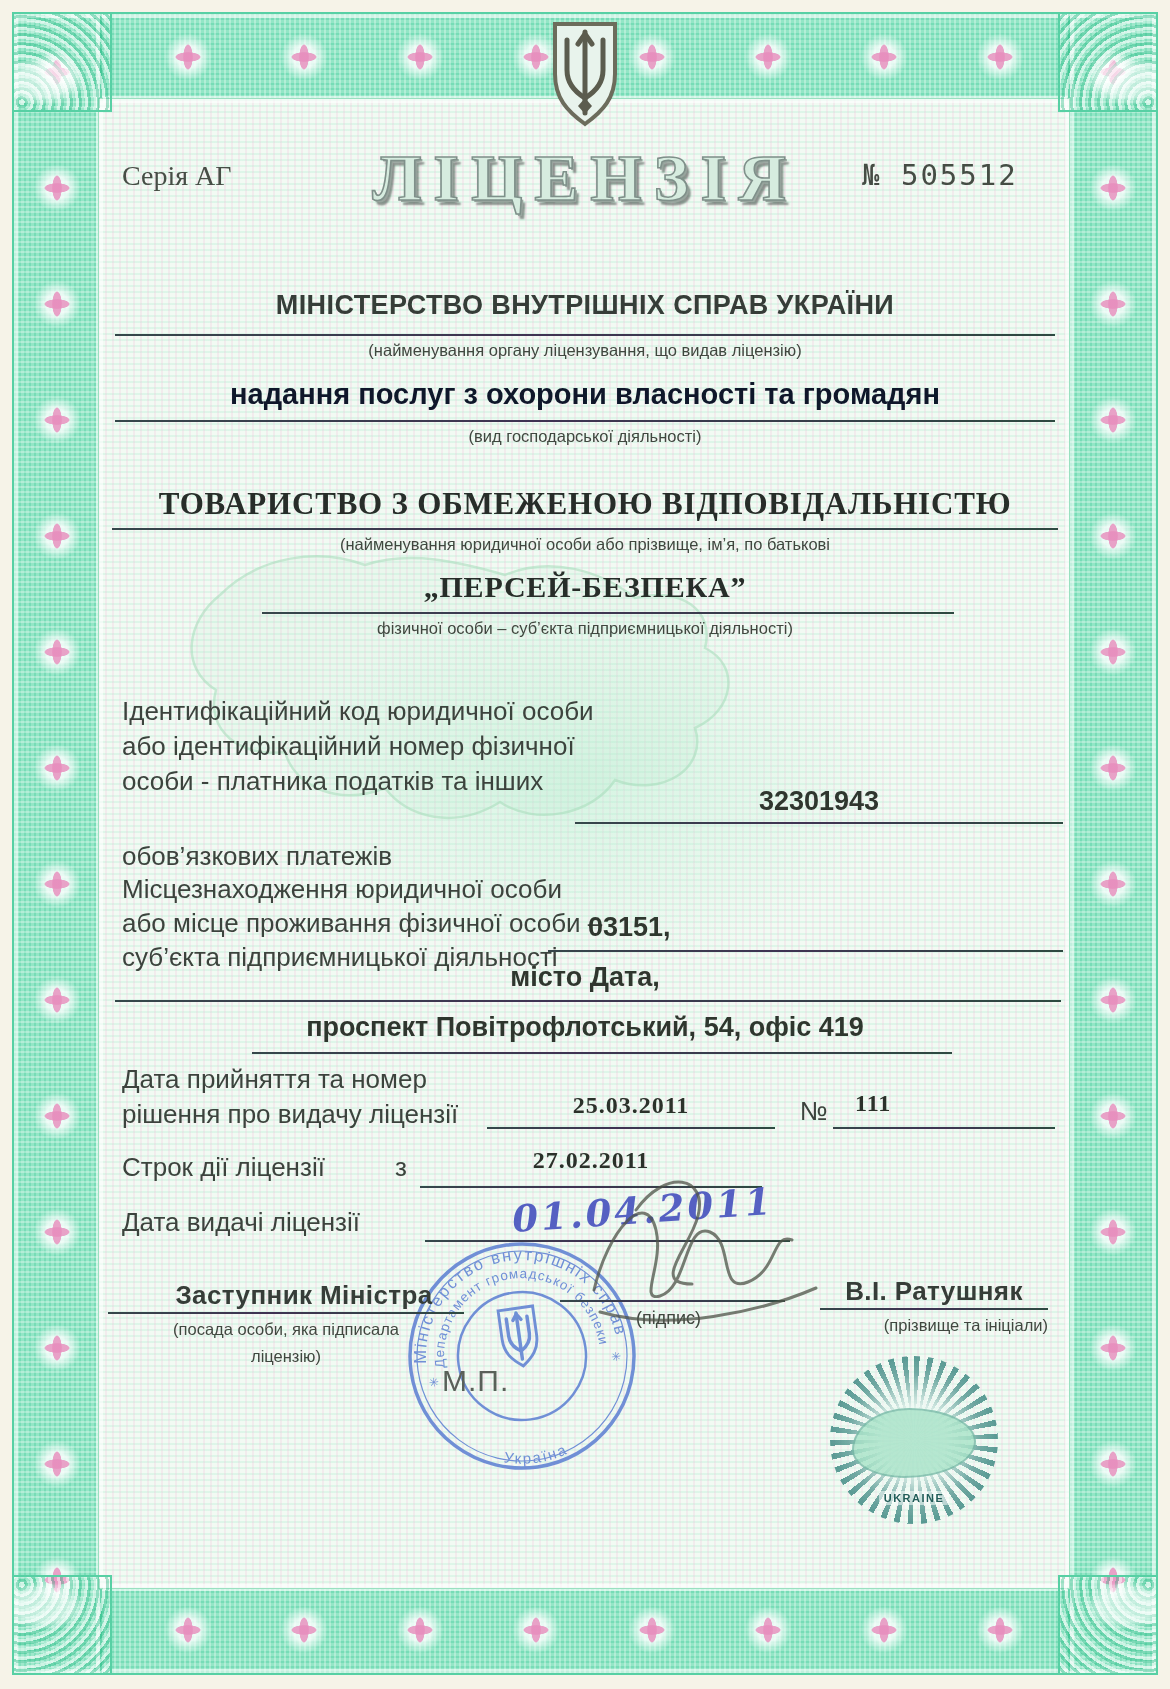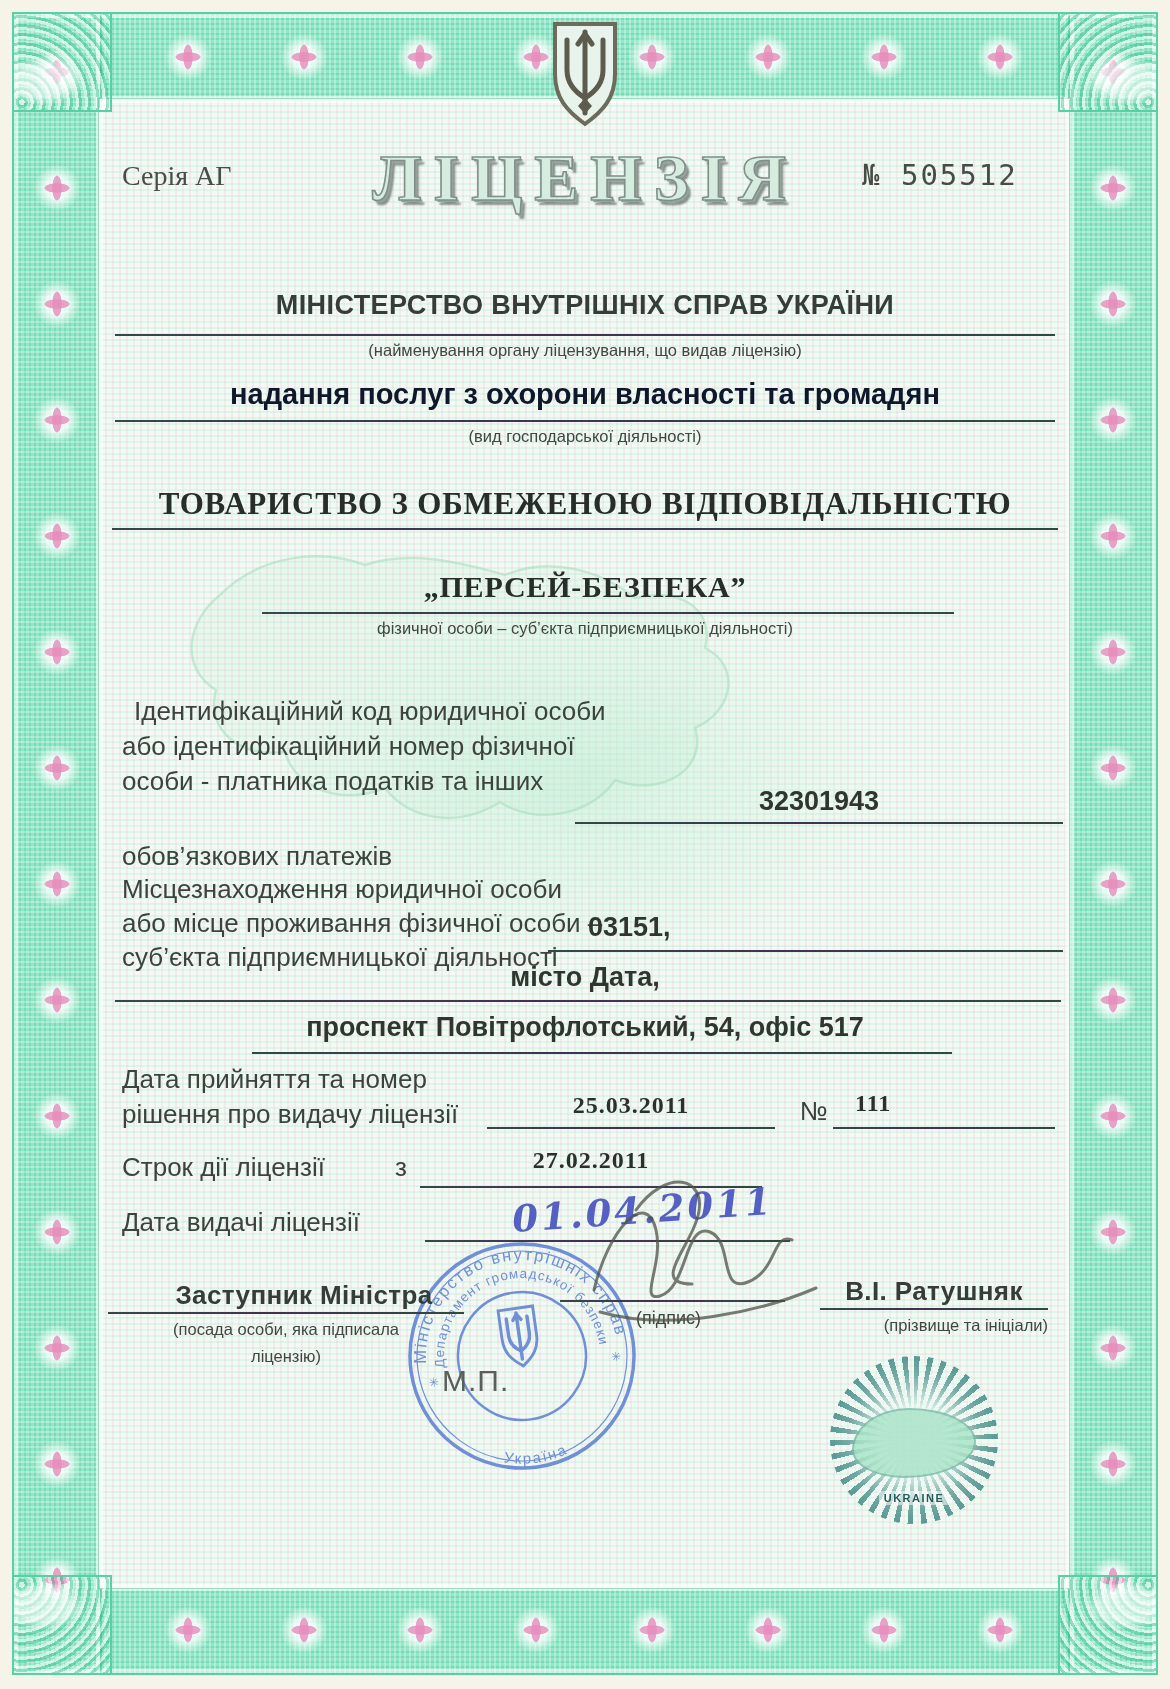--- a/index.html
+++ b/index.html
@@ -115,39 +115,40 @@
   <div class="abs ctr h-bold" style="top:290px;">МІНІСТЕРСТВО ВНУТРІШНІХ СПРАВ УКРАЇНИ</div>
   <div class="rule" style="left:115px;top:334px;width:940px;"></div>
   <div class="abs ctr caption" style="top:341px;">(найменування органу ліцензування, що видав ліцензію)</div>
 
   <div class="abs ctr h-bold-lg" style="top:378px;">надання послуг з охорони власності та громадян</div>
   <div class="rule" style="left:115px;top:420px;width:940px;"></div>
   <div class="abs ctr caption" style="top:427px;">(вид господарської діяльності)</div>
 
   <div class="abs ctr serif-head" style="top:486px;">ТОВАРИСТВО З ОБМЕЖЕНОЮ ВІДПОВІДАЛЬНІСТЮ</div>
   <div class="rule" style="left:112px;top:528px;width:946px;"></div>
+  <div class="abs ctr caption" style="top:535px;">(найменування юридичної особи або прізвище, ім’я, по батькові</div>
   <div class="abs ctr serif-head" style="top:570px;font-size:30px;">„ПЕРСЕЙ-БЕЗПЕКА”</div>
   <div class="rule" style="left:262px;top:612px;width:692px;"></div>
   <div class="abs ctr caption" style="top:619px;">фізичної особи – суб’єкта підприємницької діяльності)</div>
 
-  <div class="abs lbl" style="left:122px;top:694px;margin-left:12px;">Ідентифікаційний код юридичної особи</div>
+  <div class="abs lbl" style="left:122px;top:694px;">Ідентифікаційний код юридичної особи</div>
   <div class="abs lbl" style="left:122px;top:729px;">або ідентифікаційний номер фізичної</div>
   <div class="abs lbl" style="left:122px;top:764px;">особи - платника податків та інших</div>
   <div class="abs lbl" style="left:122px;top:799px;margin-top:40px;">обов’язкових платежів</div>
   <div class="abs val" style="left:575px;top:786px;width:488px;text-align:center;">32301943</div>
   <div class="rule" style="left:575px;top:822px;width:488px;"></div>
 
   <div class="abs lbl" style="left:122px;top:872px;">Місцезнаходження юридичної особи</div>
   <div class="abs lbl" style="left:122px;top:906px;">або місце проживання фізичної особи –</div>
   <div class="abs lbl" style="left:122px;top:940px;">суб’єкта підприємницької діяльності</div>
   <div class="abs val" style="left:588px;top:912px;">03151,</div>
   <div class="rule" style="left:548px;top:950px;width:515px;"></div>
   <div class="abs ctr val" style="top:962px;">місто Дата,</div>
   <div class="rule" style="left:115px;top:1000px;width:946px;"></div>
-  <div class="abs ctr val" style="top:1012px;">проспект Повітрофлотський, 54, офіс 517</div>
+  <div class="abs ctr val" style="top:1012px;">проспект Повітрофлотський, 54, офіс 419</div>
   <div class="rule" style="left:252px;top:1052px;width:700px;"></div>
 
   <div class="abs lbl" style="left:122px;top:1062px;">Дата прийняття та номер</div>
   <div class="abs lbl" style="left:122px;top:1097px;">рішення про видачу ліцензії</div>
   <div class="abs val-serif" style="left:487px;top:1092px;width:288px;text-align:center;">25.03.2011</div>
   <div class="rule" style="left:487px;top:1127px;width:288px;"></div>
   <div class="abs lbl" style="left:800px;top:1094px;">№</div>
   <div class="abs val-serif" style="left:855px;top:1090px;">111</div>
   <div class="rule" style="left:833px;top:1127px;width:222px;"></div>
 

